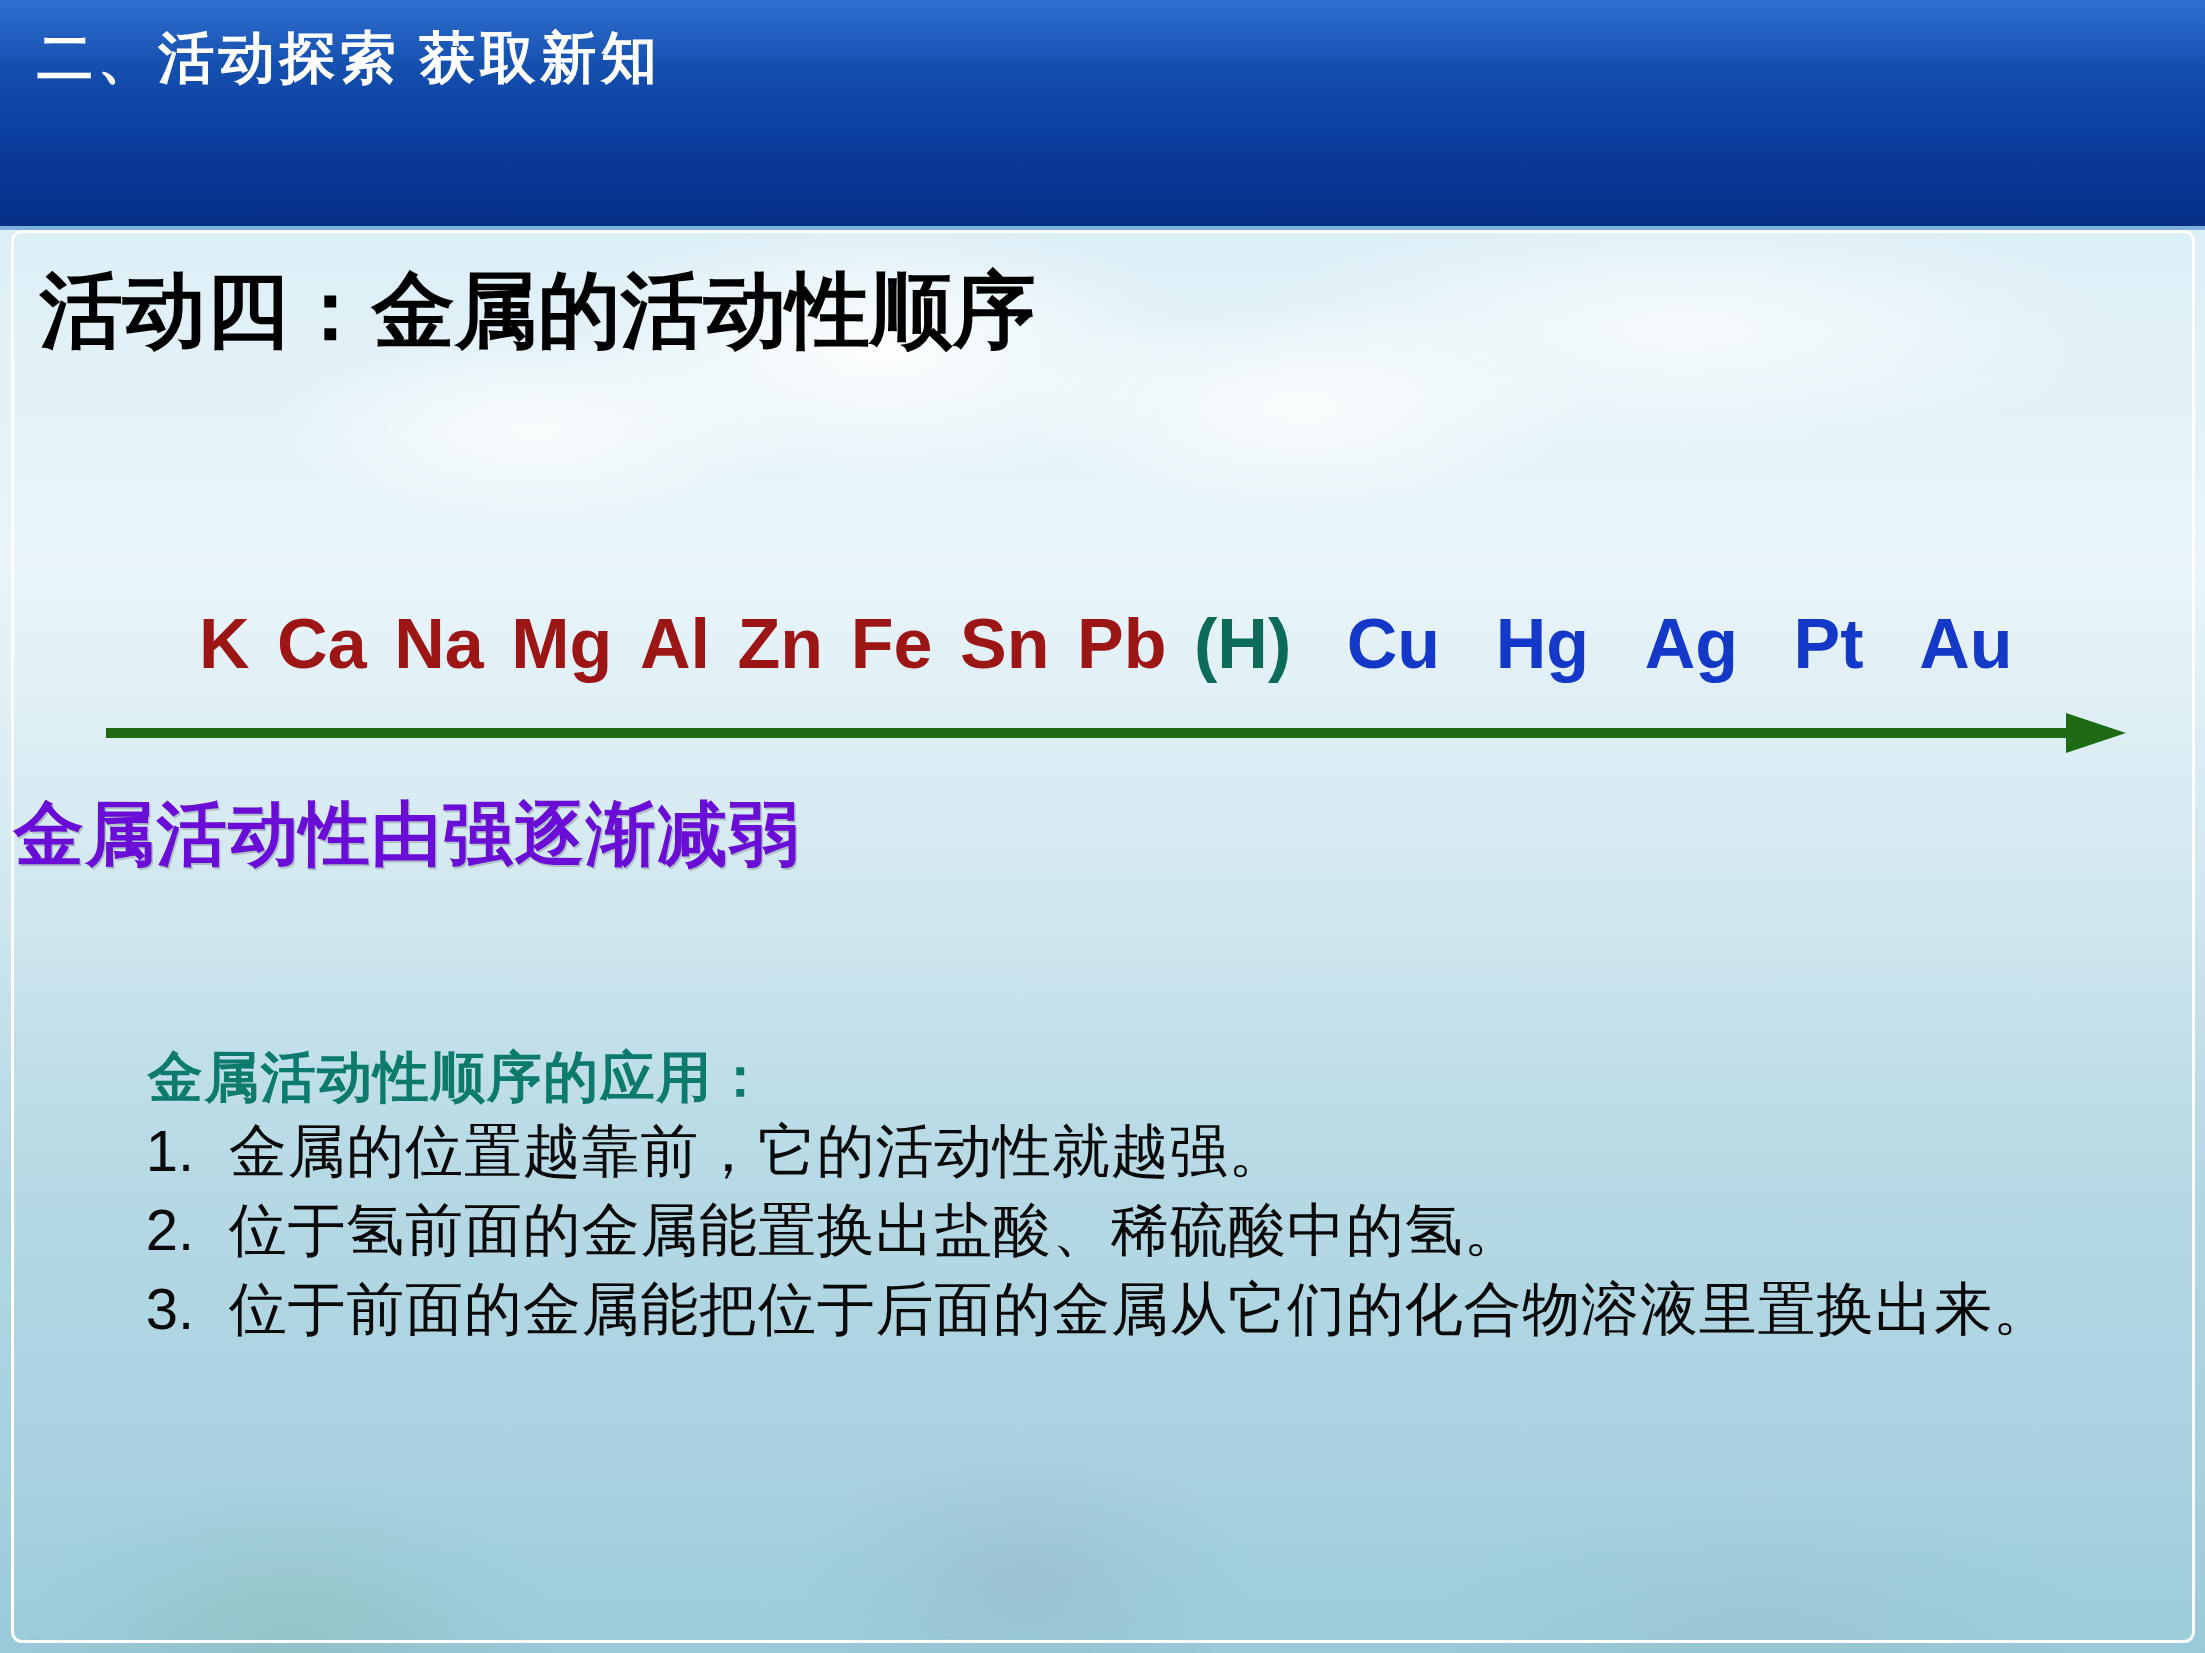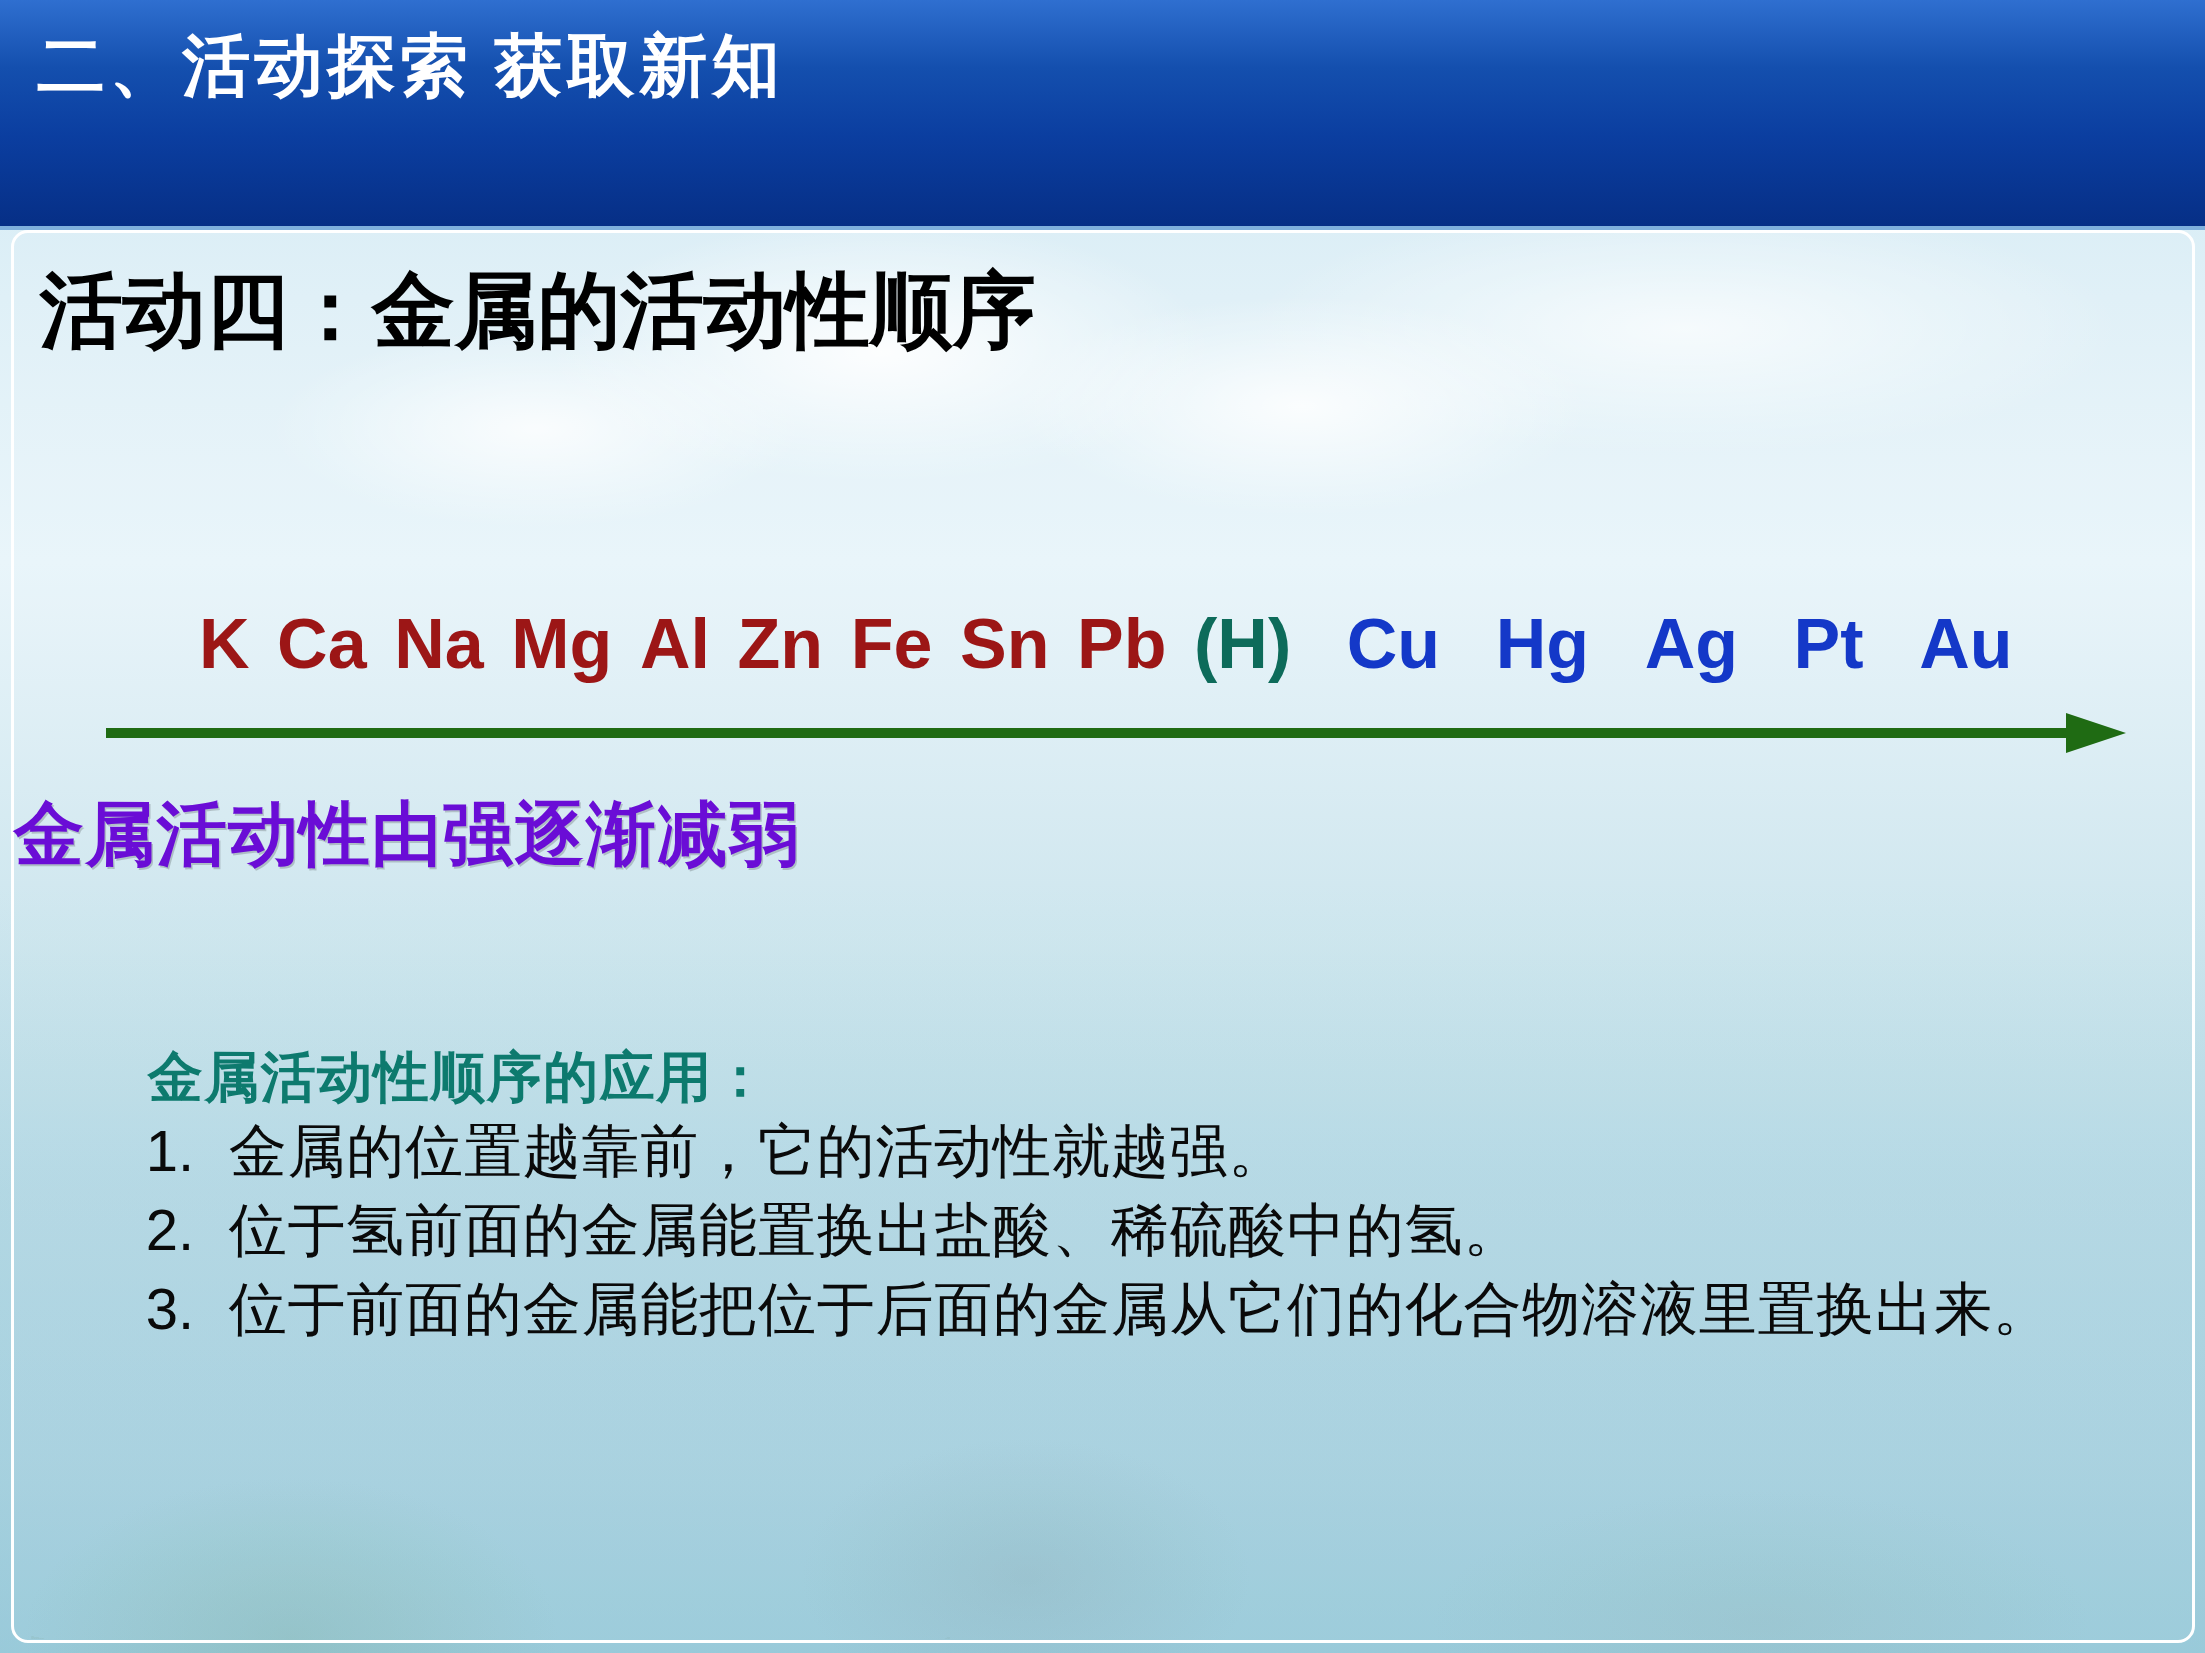--- a/index.html
+++ b/index.html
@@ -62,36 +62,36 @@
     width: 2205px;
     height: 226px;
     background: linear-gradient(to bottom, #2f6fd0 0%, #144fae 30%, #0b3ea0 60%, #062f86 100%);
     border-bottom: 4.6px solid #7fb0dd;
   }
   .header-title {
     position: absolute;
     left: 37px;
     top: 21.4px;
     font-family: "Liberation Serif", serif;
-    font-size: 68px;
+    font-size: 56px;
     font-weight: 700;
     color: #ffffff;
     letter-spacing: 4.6px;
     white-space: nowrap;
   }
 
   
   .content-panel {
     position: absolute;
     left: 10.7px;
     top: 230px;
     width: 2184px;
     height: 1413px;
     border: 3.8px solid #ffffff;
-    border-radius: 17px;
+    border-radius: 11px;
     box-sizing: border-box;
     background: rgba(255,255,255,0.04);
   }
 
   .activity-title {
     position: absolute;
     left: 26px;
     top: 23px;
     font-family: "Liberation Serif", serif;
     font-size: 83px;

